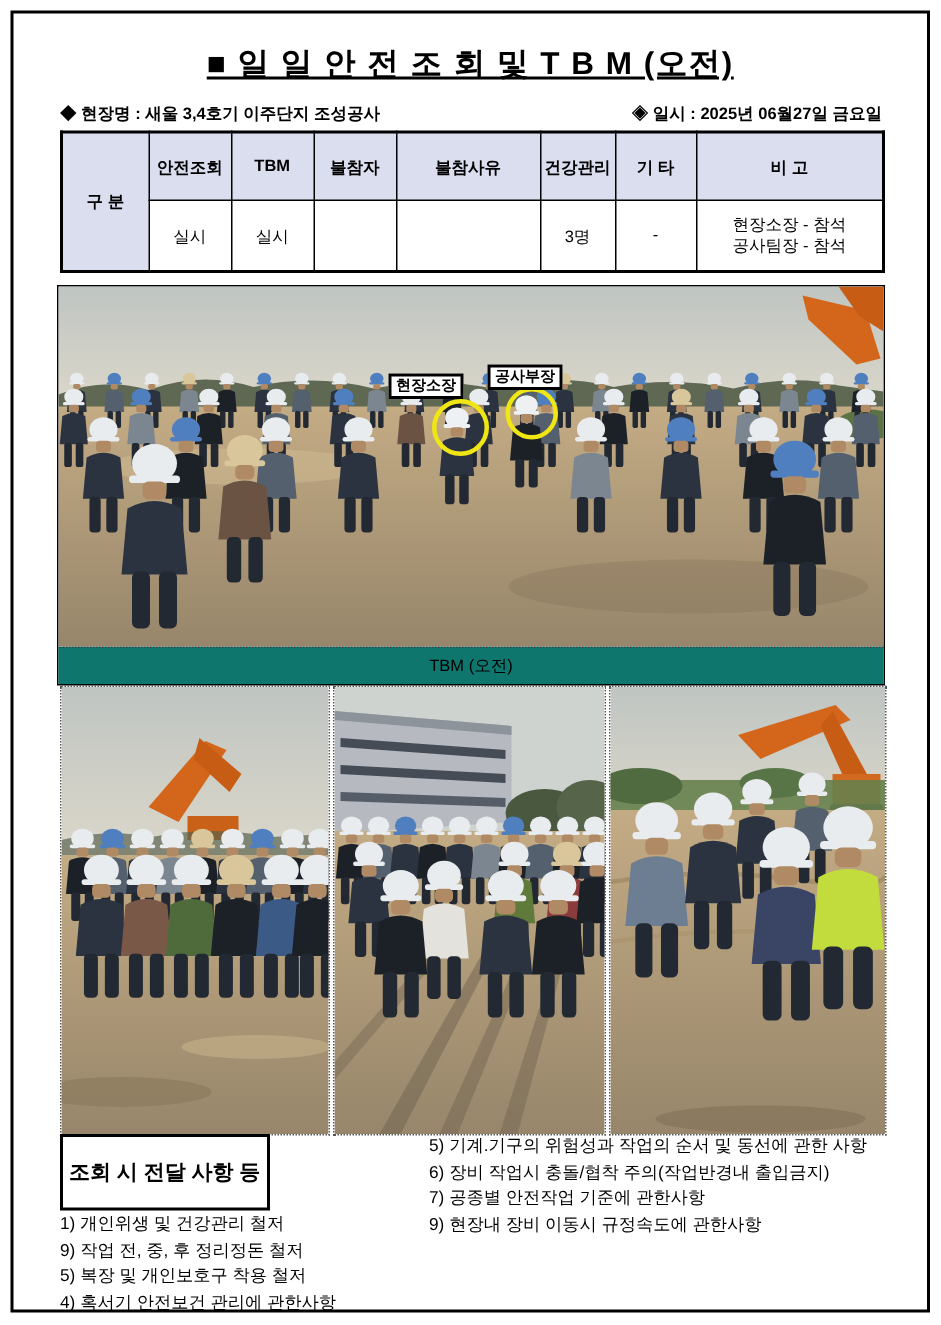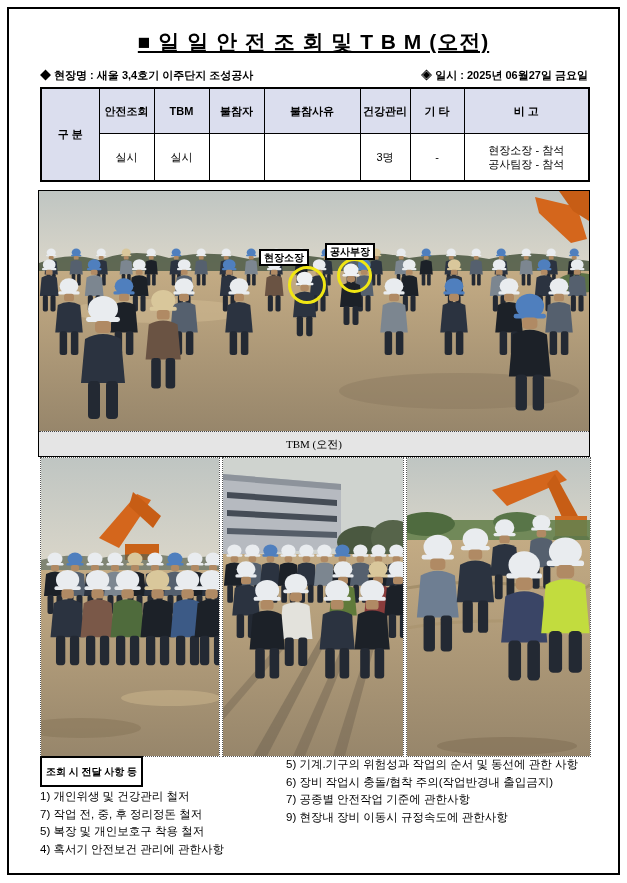--- a/index.html
+++ b/index.html
@@ -15,39 +15,39 @@
   
   table.report{position:absolute;top:87px;left:40px;width:548px;border-collapse:collapse;
                border:2px solid #000;table-layout:fixed;}
   table.report td{border:1px solid #000;text-align:center;vertical-align:middle;
                   font-size:11px;padding:0;}
   table.report tr.hdr td{height:44px;font-weight:bold;}
   table.report tr.dat td{height:46px;}
   td.lav{background:#dbdeee;}
   td.remark{font-size:9px;line-height:14px;}
   
-  .photo-main{position:absolute;left:38px;top:190px;width:550px;height:265px;border:1px solid #000;font-family:Liberation Serif, serif;}
+  .photo-main{position:absolute;left:38px;top:190px;width:550px;height:265px;border:1px solid #000;}
   .photo-main .scene{display:block;}
   .caption-bar{height:24px;line-height:24px;text-align:center;font-size:11px;
-               border-top:1px dotted #444;background:#e5e5e5;}
+               border-top:1px dotted #444;background:#0f766e;}
   .tag{position:absolute;background:#fff;border:2px solid #000;font-size:10px;font-weight:bold;
        padding:0 3px;line-height:13px;white-space:nowrap;z-index:3;}
   .tag-site{left:220px;top:58px;}
   .tag-head{left:286px;top:52px;}
   .hl-circle{position:absolute;border:3px solid #f0e614;border-radius:50%;z-index:2;}
   .hl-1{left:249px;top:75px;width:32px;height:32px;}
   .hl-2{left:298px;top:67px;width:29px;height:29px;}
   .photos-row{position:absolute;left:40px;top:457px;display:flex;gap:2px;}
   .photos-row svg{display:block;border:1px dotted #555;}
   
   .notes{position:absolute;left:40px;top:756px;width:560px;display:flex;}
   .notes-left{width:246px;}
   .notes-right{flex:1;}
-  .notes-title{display:inline-block;border:2px solid #000;padding:6px 4px;margin-bottom:1px;
-               font-size:10px;font-weight:bold;line-height:15px;}
+  .notes-title{display:inline-block;border:2px solid #000;padding:16px 4px;margin-bottom:1px;
+               font-size:14px;font-weight:bold;line-height:15px;}
   .note-item{font-size:11.5px;line-height:17.5px;white-space:nowrap;}
 </style>
 </head>
 <body>
 
 <svg width="0" height="0" style="position:absolute">
   <defs>
     <g id="wk">
       <ellipse cx="12" cy="9" rx="7.5" ry="6.5" fill="currentColor"></ellipse>
       <rect x="3.5" y="13" width="17" height="2.5" rx="1.2" fill="currentColor"></rect>
@@ -267,21 +267,21 @@
     <use href="#wk" transform="translate(92,88) scale(2.1)" color="#e9ecef" style="--body:#3a4566"></use>
     <use href="#wk" transform="translate(132,74) scale(2.2)" color="#e9ecef" style="--body:#c2dc3e"></use>
   </svg>
 
 </div>
 
 <div class="notes">
   <div class="notes-left">
     <div class="notes-title">조회 시 전달 사항 등</div>
     <div class="note-item">1) 개인위생 및 건강관리 철저</div>
-    <div class="note-item">7) 작업 전, 중, 후 정리정돈 철저</div>
+    <div class="note-item">9) 작업 전, 중, 후 정리정돈 철저</div>
     <div class="note-item">5) 복장 및 개인보호구 착용 철저</div>
     <div class="note-item">4) 혹서기 안전보건 관리에 관한사항</div>
   </div>
   <div class="notes-right">
     <div class="note-item">5) 기계.기구의 위험성과 작업의 순서 및 동선에 관한 사항</div>
     <div class="note-item">6) 장비 작업시 충돌/협착 주의(작업반경내 출입금지)</div>
     <div class="note-item">7) 공종별 안전작업 기준에 관한사항</div>
     <div class="note-item">9) 현장내 장비 이동시 규정속도에 관한사항</div>
   </div>
 </div>

